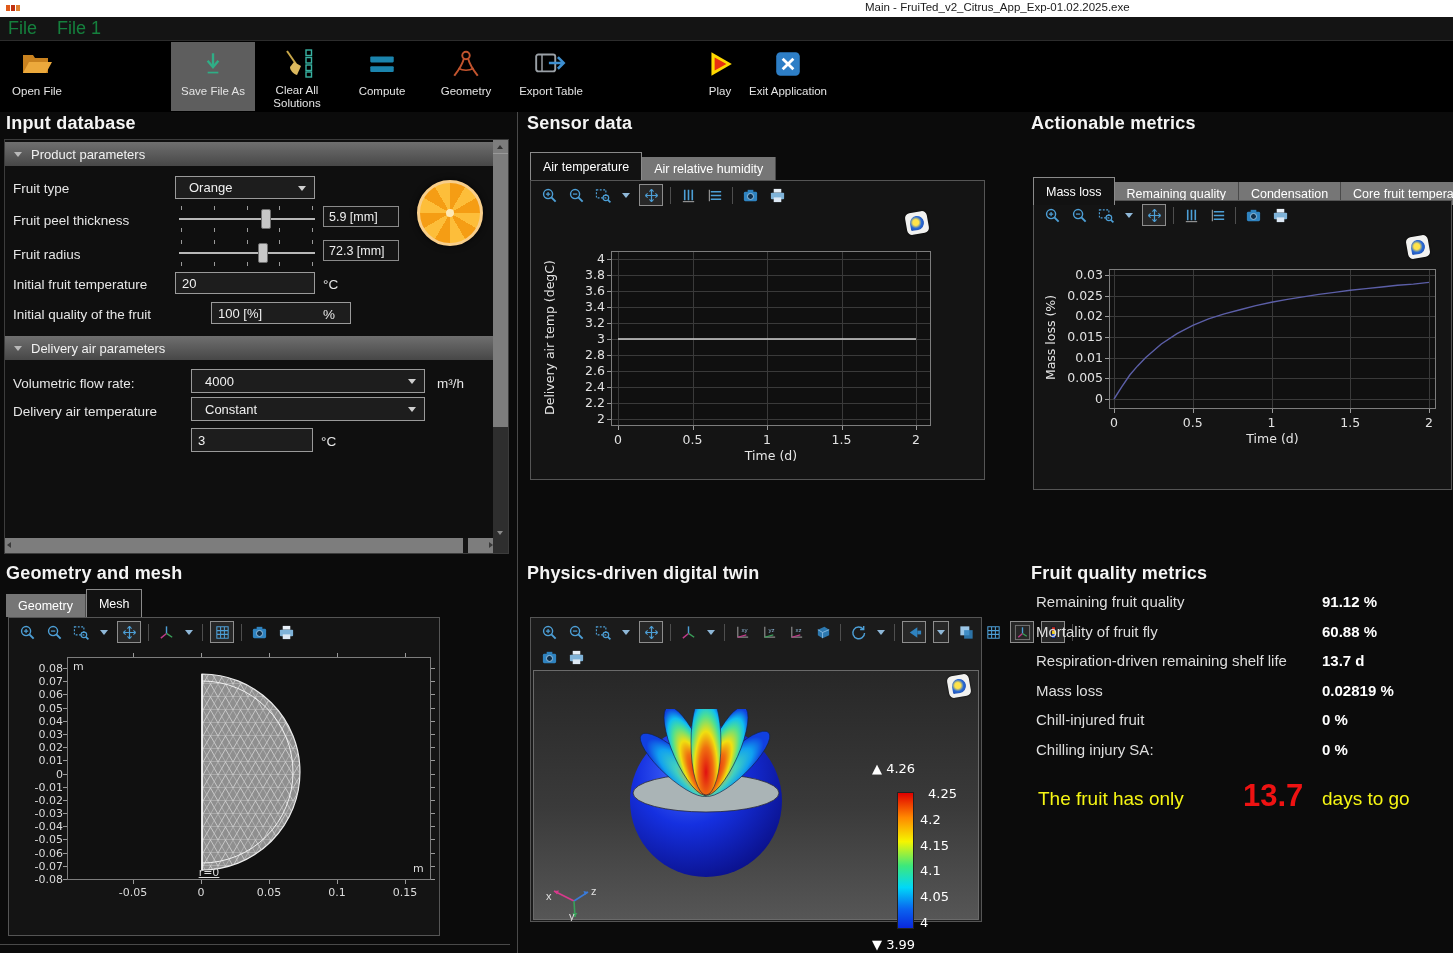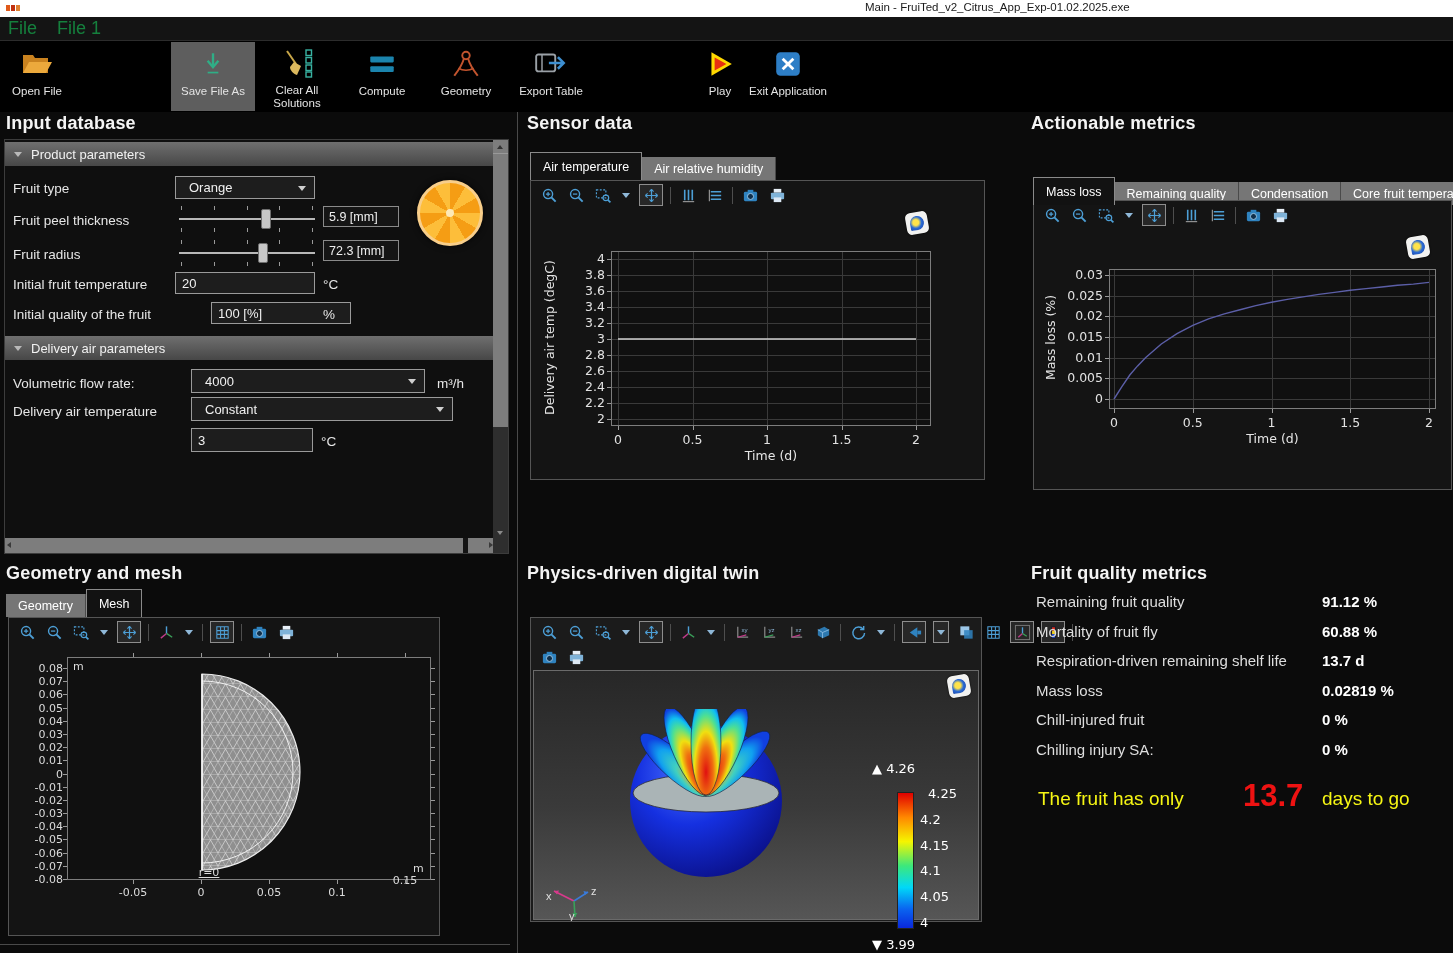--- a/index.html
+++ b/index.html
@@ -287,21 +287,21 @@
     </div>
 
     <div class="flabel" style="left:8px; top:236px;">Volumetric flow rate:</div>
     <div class="combo" style="left:186px; top:229px; width:234px; height:24px;">
       <span>4000</span>
       <span class="cartip"></span>
     </div>
     <div class="funit" style="left:432px; top:236px;">m³/h</div>
 
     <div class="flabel" style="left:8px; top:264px;">Delivery air temperature</div>
-    <div class="combo" style="left:186px; top:257px; width:262px; height:24px;">
+    <div class="combo" style="left:186px; top:257px; width:234px; height:24px;">
       <span>Constant</span>
       <span class="cartip"></span>
     </div>
 
     <input class="tinput" style="left: 186px; top: 288px; width: 122px; height: 24px;" value="3">
     <div class="funit" style="left:316px; top:294px;">°C</div>
 
     <div class="vscroll">
       <div class="up"></div>
       <div class="thumb"></div>
@@ -702,21 +702,21 @@
         <div class="tickmark" style="left: 124px; top: 35px; width: 1px; height: 4px;"></div>
         <div class="mlab" style="position: absolute; left: 170px; top: 268px; width: 44px; text-align: center;">0</div>
         <div class="tickmark" style="left: 192px; top: 262px; width: 1px; height: 4px;"></div>
         <div class="tickmark" style="left: 192px; top: 35px; width: 1px; height: 4px;"></div>
         <div class="mlab" style="position: absolute; left: 238px; top: 268px; width: 44px; text-align: center;">0.05</div>
         <div class="tickmark" style="left: 260px; top: 262px; width: 1px; height: 4px;"></div>
         <div class="tickmark" style="left: 260px; top: 35px; width: 1px; height: 4px;"></div>
         <div class="mlab" style="position: absolute; left: 306px; top: 268px; width: 44px; text-align: center;">0.1</div>
         <div class="tickmark" style="left: 328px; top: 262px; width: 1px; height: 4px;"></div>
         <div class="tickmark" style="left: 328px; top: 35px; width: 1px; height: 4px;"></div>
-        <div class="mlab" style="position: absolute; left: 374px; top: 256px; width: 44px; text-align: center;">0.15</div>
+        <div class="mlab" style="position: absolute; left: 374px; top: 268px; width: 44px; text-align: center;">0.15</div>
         <div class="tickmark" style="left: 396px; top: 262px; width: 1px; height: 4px;"></div>
         <div class="tickmark" style="left: 396px; top: 35px; width: 1px; height: 4px;"></div>
       </div>
   </div>
 
   <div class="panel" style="left:530px; top:617px; width:452px; height:305px; background:#1b1b1b;">
     <div class="ptoolbar" style="top:2px;">
         <span class="picon">
           <svg viewBox="0 0 18 18">
             <circle cx="7.5" cy="7.5" r="4.8" fill="none" stroke="#4d9fd6" stroke-width="1.5"></circle>

